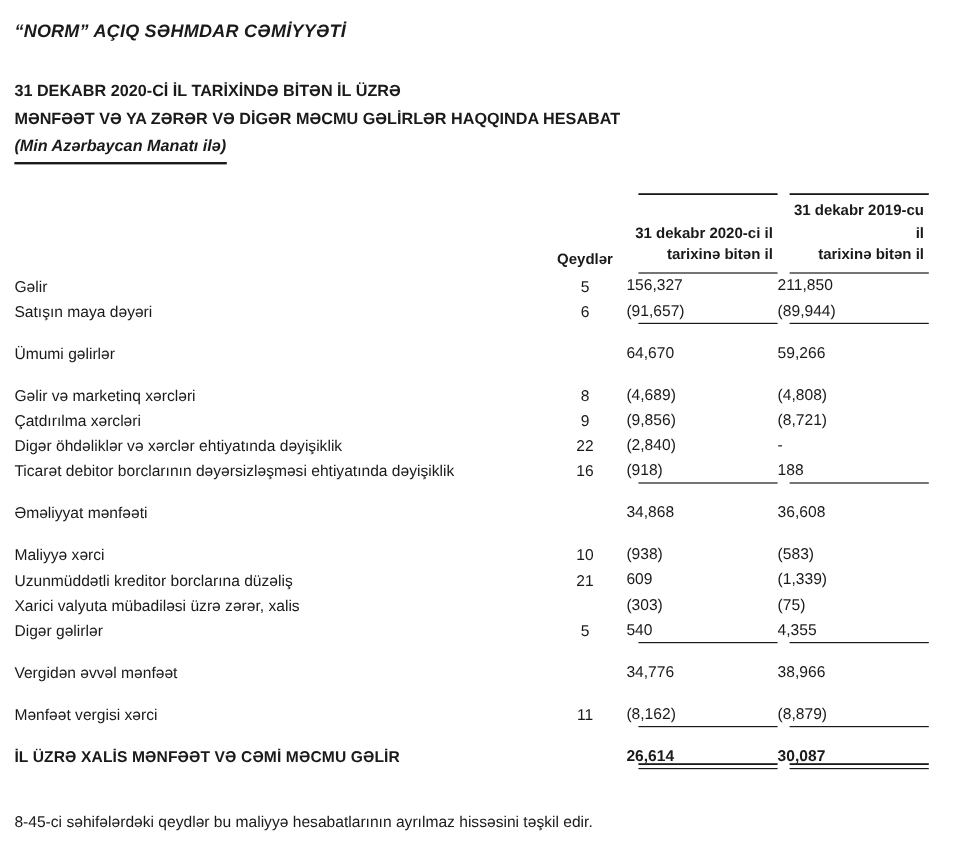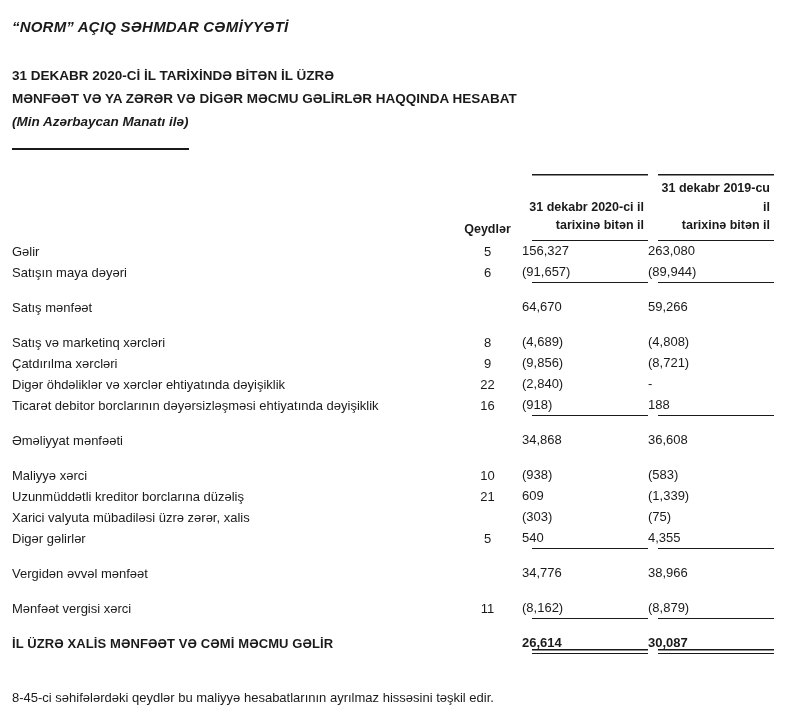--- a/index.html
+++ b/index.html
@@ -26,21 +26,21 @@
     margin-top: 30px;
     font-size: 13.5px;
     font-weight: bold;
     line-height: 1.7;
   }
   .currency-note {
     display: inline-block;
     font-style: italic;
     font-weight: bold;
     border-bottom: 2px solid #1a1a1a;
-    padding-bottom: 14px;
+    padding-bottom: 1px;
   }
   table.statement {
     width: 100%;
     border-collapse: collapse;
     margin-top: 24px;
     font-size: 13px;
     color: #1a1a1a;
   }
   col.c-label { width: 445px; }
   col.c-note  { width: 65px; }
@@ -122,42 +122,42 @@
 tarixinə bitən il</th>
         <th class="val-col">31 dekabr 2019-cu il
 tarixinə bitən il</th>
       </tr>
     </thead>
     <tbody>
         <tr>
           <td class="label-cell">Gəlir</td>
           <td class="note-cell">5</td>
           <td class="val-cell">156,327</td>
-          <td class="val-cell">263,080</td>
+          <td class="val-cell">211,850</td>
         </tr>
         <tr>
           <td class="label-cell">Satışın maya dəyəri</td>
           <td class="note-cell">6</td>
           <td class="val-cell rule-single">(91,657)</td>
           <td class="val-cell rule-single">(89,944)</td>
         </tr>
         <tr class="spacer">
           <td colspan="4"></td>
         </tr>
         <tr>
-          <td class="label-cell">Satış mənfəət</td>
+          <td class="label-cell">Ümumi gəlirlər</td>
           <td class="note-cell"></td>
           <td class="val-cell">64,670</td>
           <td class="val-cell">59,266</td>
         </tr>
         <tr class="spacer">
           <td colspan="4"></td>
         </tr>
         <tr>
-          <td class="label-cell">Satış və marketinq xərcləri</td>
+          <td class="label-cell">Gəlir və marketinq xərcləri</td>
           <td class="note-cell">8</td>
           <td class="val-cell">(4,689)</td>
           <td class="val-cell">(4,808)</td>
         </tr>
         <tr>
           <td class="label-cell">Çatdırılma xərcləri</td>
           <td class="note-cell">9</td>
           <td class="val-cell">(9,856)</td>
           <td class="val-cell">(8,721)</td>
         </tr>

